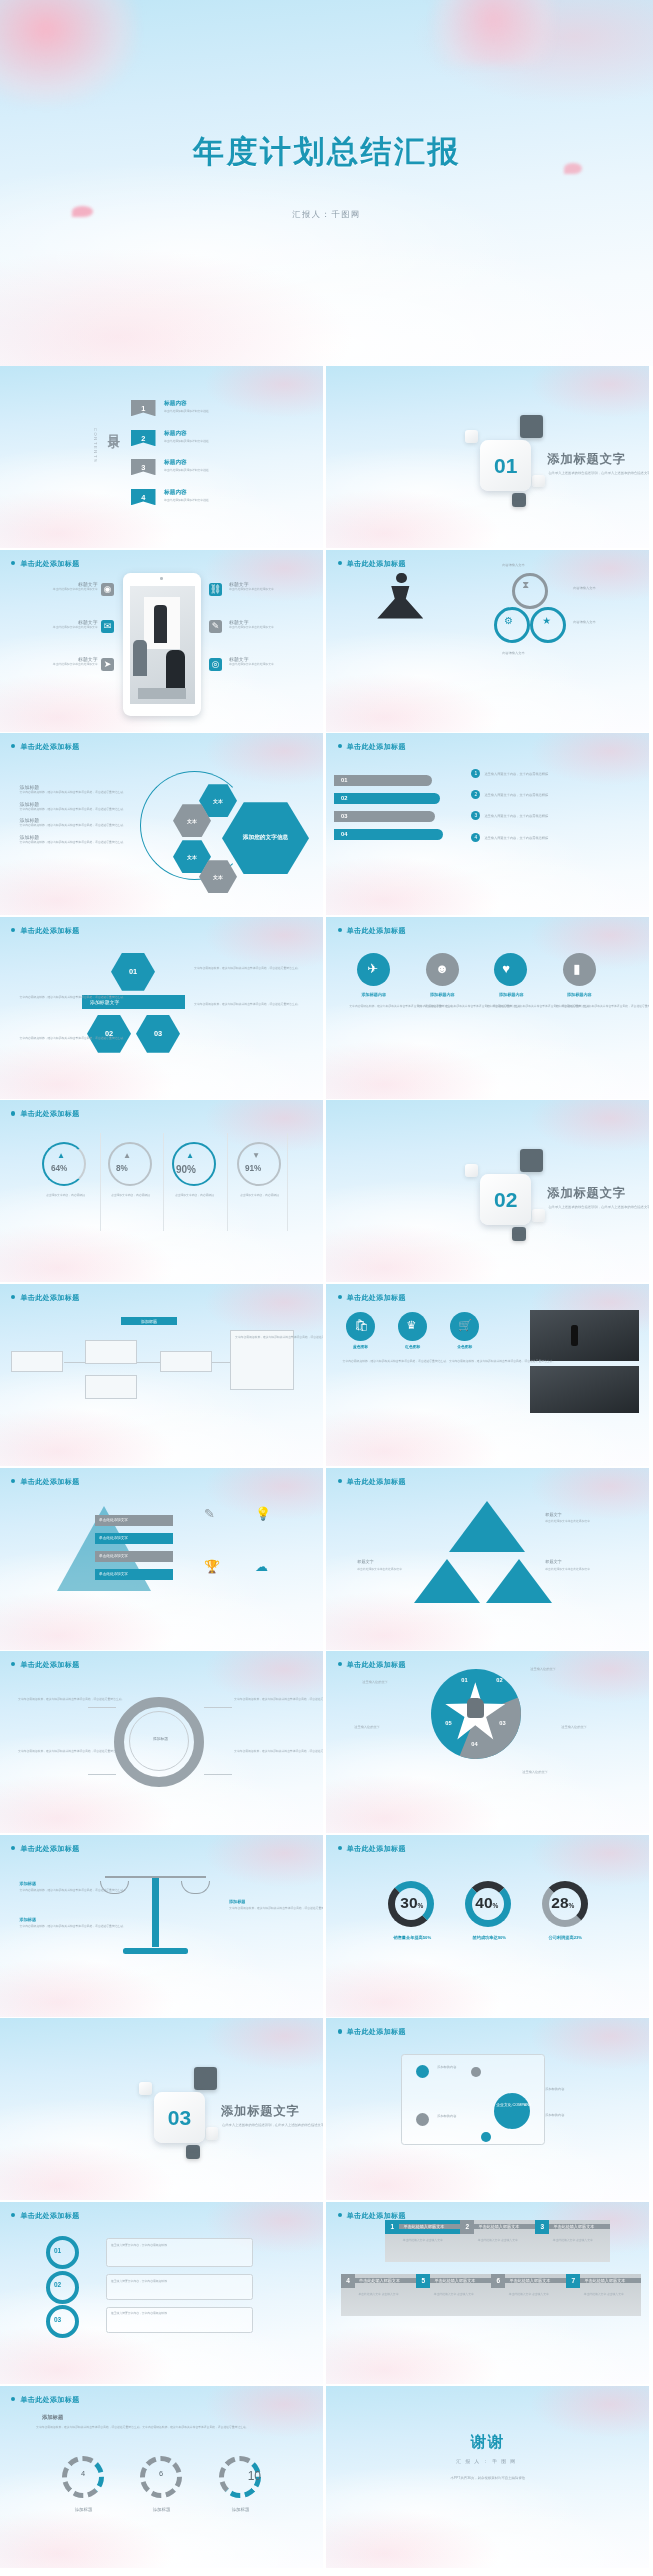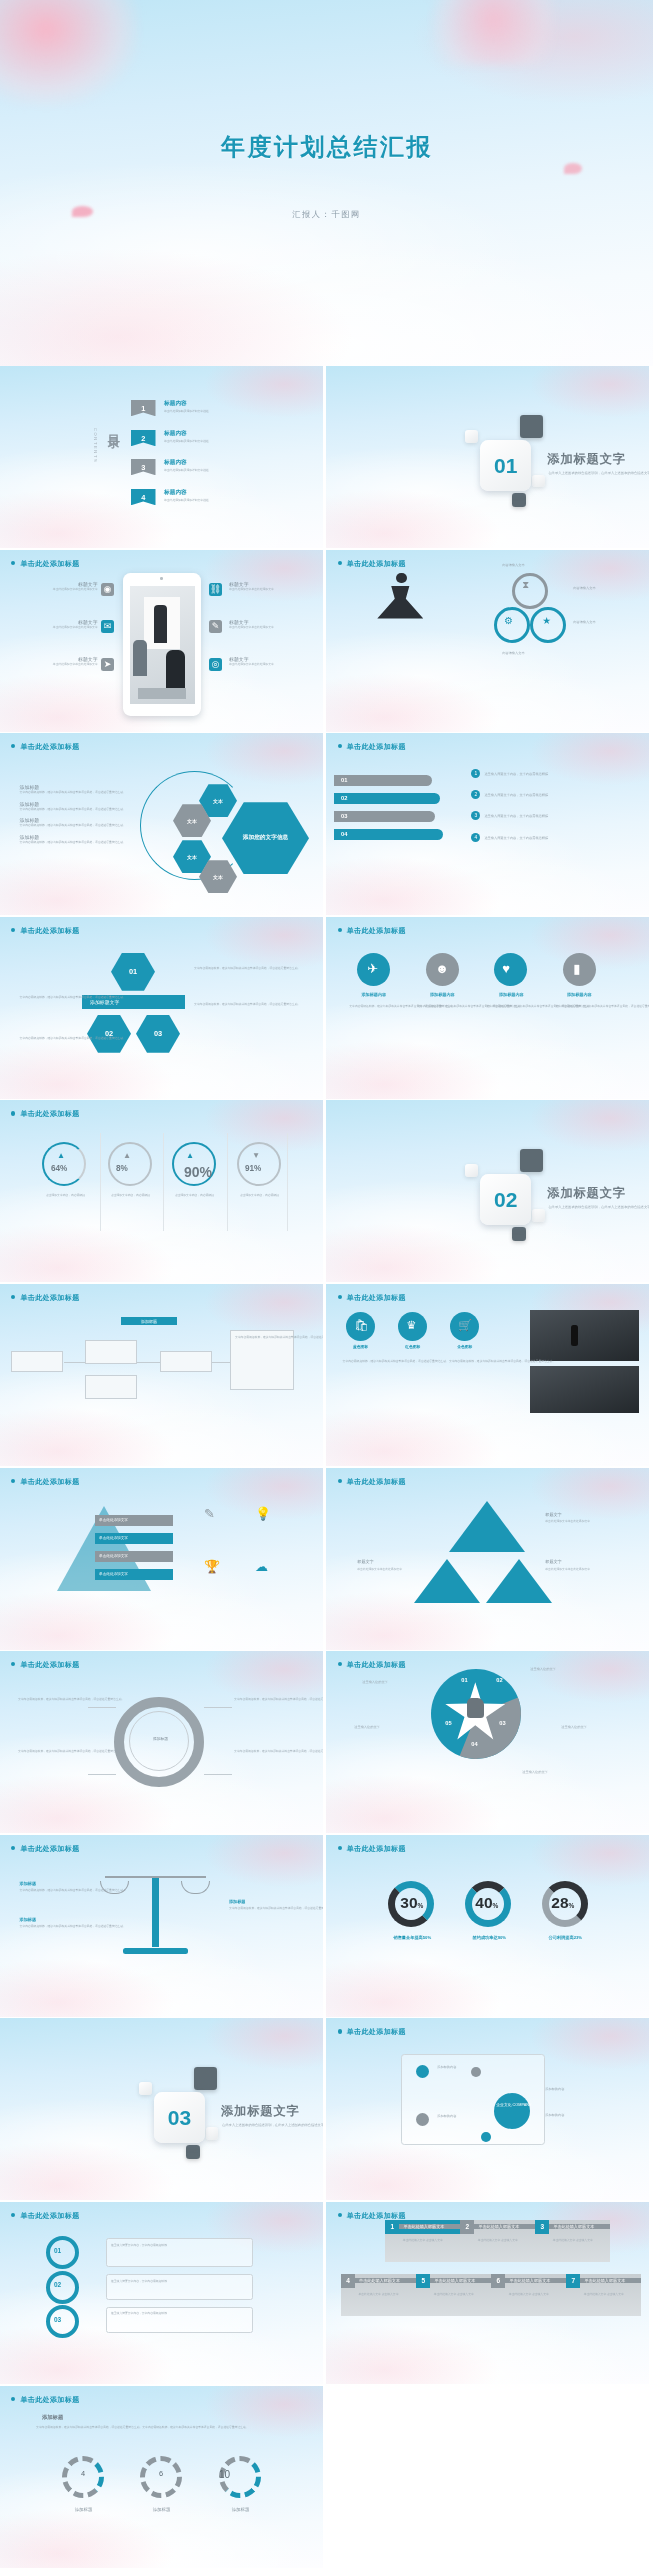--- a/index.html
+++ b/index.html
@@ -19,21 +19,21 @@
       radial-gradient(ellipse 70% 45% at 50% 95%, rgba(255,255,255,.95), rgba(255,255,255,0) 70%),
       radial-gradient(ellipse 80% 40% at 30% 70%, rgba(255,255,255,.85), rgba(255,255,255,0) 65%),
       linear-gradient(175deg,#bfe6f6 0%, #d7eefb 28%, #eaf6fd 55%, #f6fbfe 78%, #fdfdff 100%);
   }
   .petal { position:absolute; border-radius:50% 50% 50% 0; filter:blur(1.6px); opacity:.65; }
 
   
   .cover { position:relative; width:653px; height:366px; overflow:hidden; }
   .cover .title {
     position:absolute; left:1px; right:0; top:131px; text-align:center;
-    font-size:24px; font-weight:bold; color:#1b96b5; letter-spacing:2.5px;
+    font-size:31px; font-weight:bold; color:#1b96b5; letter-spacing:2.5px;
     text-shadow:0 0.8px 0 rgba(255,255,255,.7);
   }
   .cover .subtitle {
     position:absolute; left:0; right:0; top:209px; text-align:center;
     font-size:8.2px; color:#8a9aa6; letter-spacing:1.6px;
   }
   .cover .bigflower { position:absolute; left:-16.3px; top:-33px; width:155px; height:139px;
     background:radial-gradient(ellipse at 40% 45%, rgba(255,174,192,.85), rgba(255,210,220,.35) 55%, rgba(255,235,240,0) 75%);
     filter:blur(4.1px); }
   .cover .bigflower2 { position:absolute; right:98px; top:-49px; width:123px; height:114px;
@@ -350,21 +350,21 @@
     <div class="donut-lbl" style="left:51px;top:64px;font-size:8.2px;">64%</div>
     <div class="tiny" style="position:absolute;left:41px;top:93px;width:49px;text-align:center;">点击添加文字内容，内容需概括</div>
 
     <div class="ring" style="left:108px;top:42px;width:44px;height:44px;"></div>
     <div style="position:absolute;left:123px;top:51px;color:#8d979e;font-size:8.2px;">▲</div>
     <div class="donut-lbl" style="left:116px;top:64px;font-size:8.2px;">8%</div>
     <div class="tiny" style="position:absolute;left:106px;top:93px;width:49px;text-align:center;">点击添加文字内容，内容需概括</div>
 
     <div class="ring ring-teal" style="left:172px;top:42px;width:44px;height:44px;"></div>
     <div style="position:absolute;left:186px;top:51px;color:#1b96b5;font-size:8.2px;">▲</div>
-    <div class="donut-lbl" style="left:184px;top:64px;font-size:14px;">90%</div>
+    <div class="donut-lbl" style="left:176px;top:64px;font-size:10px;">90%</div>
     <div class="tiny" style="position:absolute;left:170px;top:93px;width:49px;text-align:center;">点击添加文字内容，内容需概括</div>
 
     <div class="ring" style="left:237px;top:42px;width:44px;height:44px;"></div>
     <div style="position:absolute;left:252px;top:51px;color:#8d979e;font-size:8.2px;">▼</div>
     <div class="donut-lbl" style="left:245px;top:64px;font-size:8.2px;">91%</div>
     <div class="tiny" style="position:absolute;left:235px;top:93px;width:49px;text-align:center;">点击添加文字内容，内容需概括</div>
   </div>
 
   <div class="slide right">
     <div class="sky"></div>
@@ -643,20 +643,26 @@
 
     <div class="ring" style="left:62px;top:70px;width:42px;height:42px;border-width:5.7px;border-style:dashed;border-color:#8d979e #1b96b5 #8d979e #8d979e;"></div>
     <div style="position:absolute;left:62px;top:83px;width:42px;text-align:center;font-size:7.4px;color:#5d6a72;">4</div>
     <div class="lbl" style="position:absolute;left:59px;top:121px;width:49px;text-align:center;font-size:4.4px;">添加标题</div>
 
     <div class="ring" style="left:140px;top:70px;width:42px;height:42px;border-width:5.7px;border-style:dashed;border-color:#8d979e;"></div>
     <div style="position:absolute;left:140px;top:83px;width:42px;text-align:center;font-size:7.4px;color:#5d6a72;">6</div>
     <div class="lbl" style="position:absolute;left:137px;top:121px;width:49px;text-align:center;font-size:4.4px;">添加标题</div>
 
     <div class="ring" style="left:219px;top:70px;width:42px;height:42px;border-width:5.7px;border-style:dashed;border-color:#8d979e #1b96b5 #1b96b5 #8d979e;"></div>
-    <div style="position:absolute;left:219px;top:83px;width:42px;text-align:left;font-size:10px;color:#5d6a72;">10</div>
+    <div style="position:absolute;left:219px;top:83px;width:42px;text-align:right;font-size:12px;color:#5d6a72;">10</div>
     <div class="lbl" style="position:absolute;left:216px;top:121px;width:49px;text-align:center;font-size:4.4px;">添加标题</div>
   </div>
 
+  <div class="slide right">
+    <div class="sky"></div>
+    <div class="thanks" style="left:0;right:0;top:46px;text-align:center;">谢谢</div>
+    <div class="thanks-sub" style="left:0;right:0;top:72px;text-align:center;">汇报人：千图网</div>
+    <div class="thanks-note" style="left:0;right:0;top:90px;text-align:center;">本PPT共有36页，剩余模板素材均可自主编辑修改</div>
+  </div>
 </div>
 
 </div>
 
 
 </body></html>

